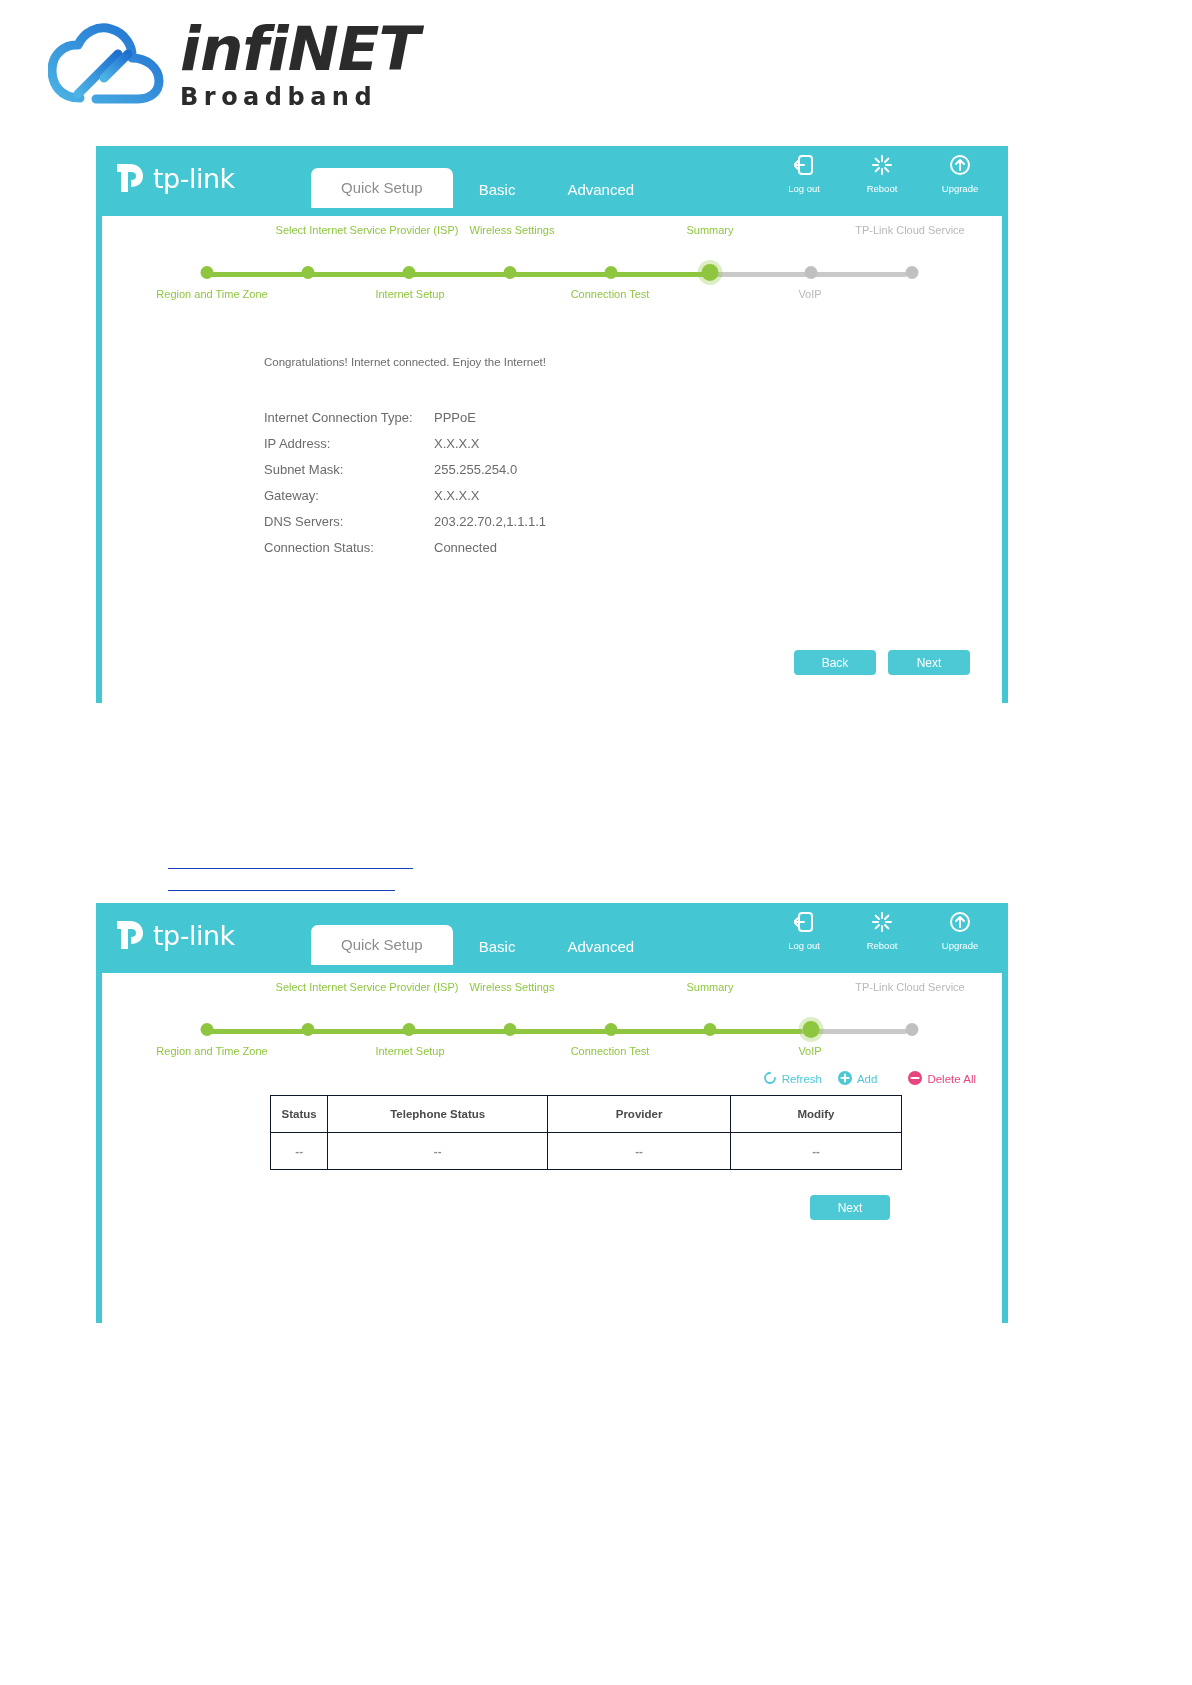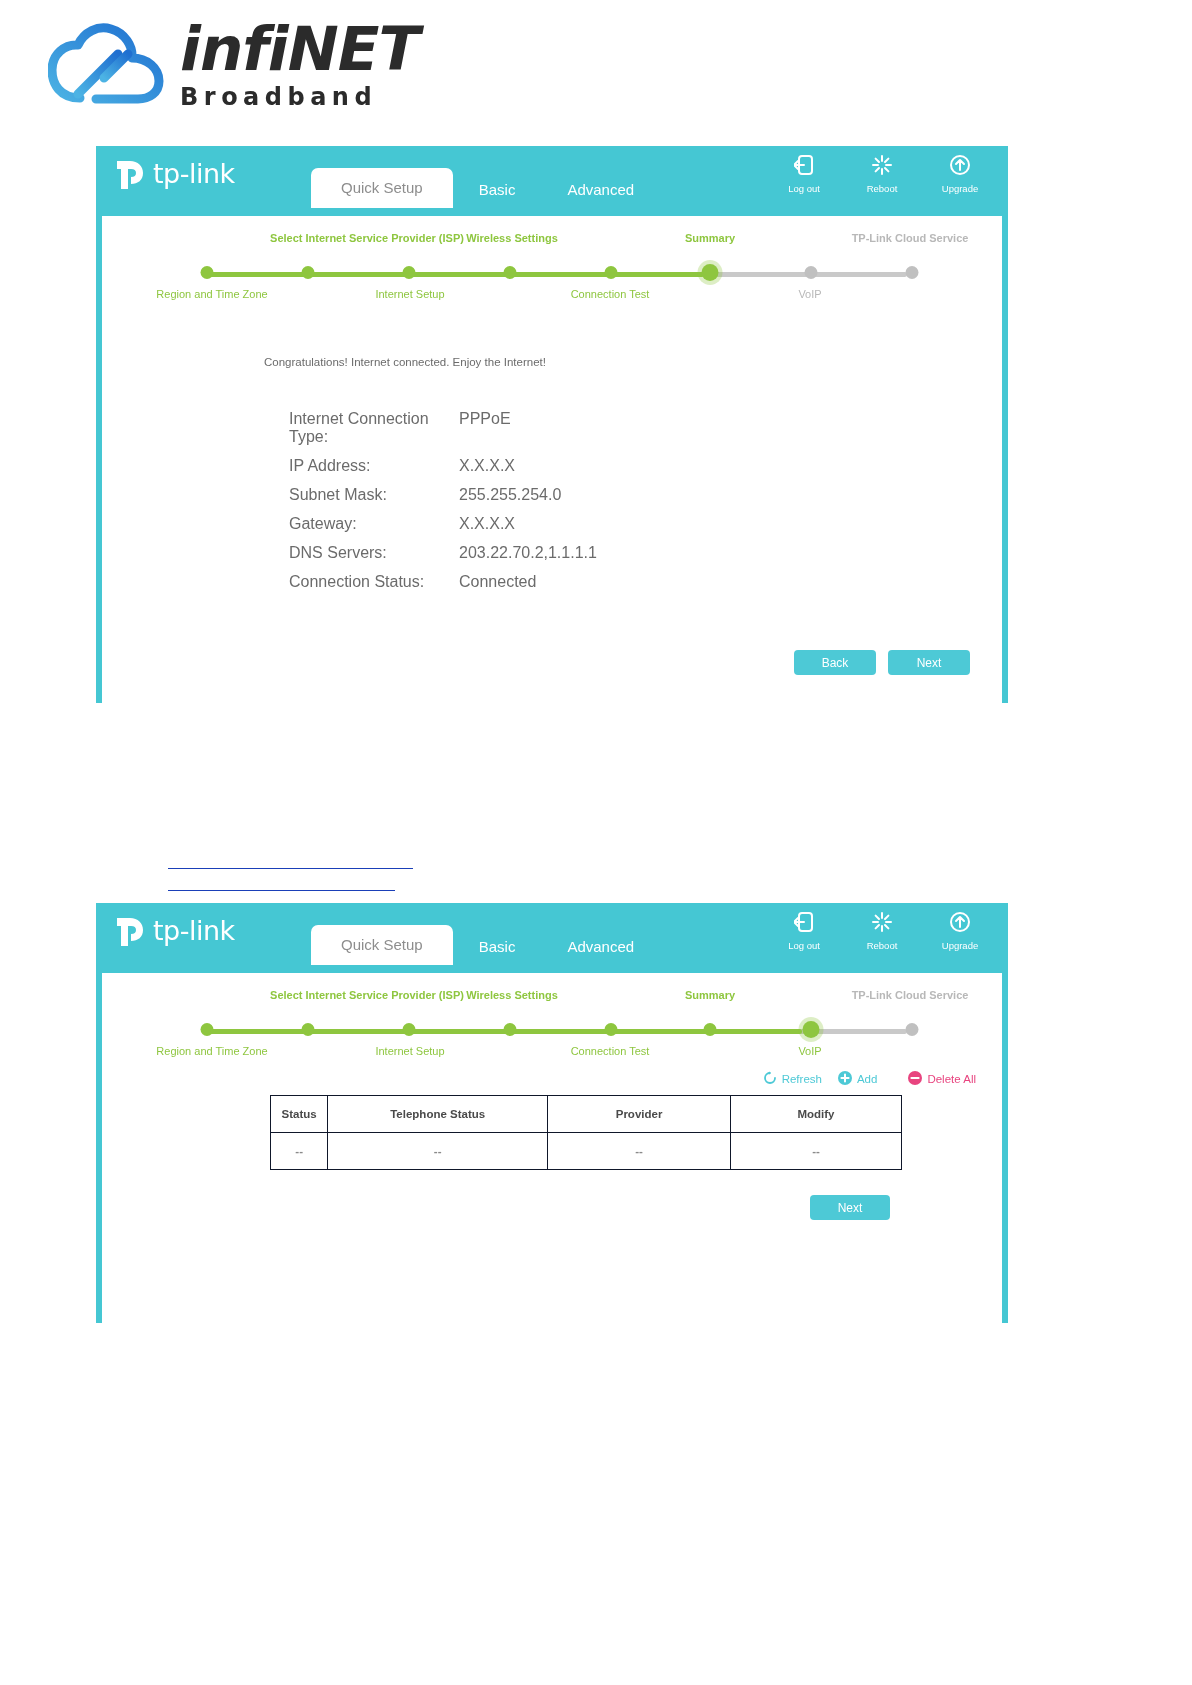--- a/index.html
+++ b/index.html
@@ -52,21 +52,21 @@
   .panel-2 { left: 96px; top: 903px; width: 912px; height: 420px; }
 
   .router-header {
     position: relative;
     height: 62px;
     background: #45c7d3;
   }
   .tplink-logo {
     position: absolute;
     left: 20px; top: 12px;
-    display: flex; align-items: flex-start;
+    display: flex; align-items: center;
     height: 40px;
   }
   .tplink-glyph { width: 34px; height: 34px; }
   .tplink-word {
     color: #ffffff;
     font-size: 27px;
     letter-spacing: -0.5px;
     margin-left: 3px;
     font-family: "DejaVu Sans", sans-serif;
   }
@@ -140,38 +140,37 @@
     background: #8ec63f;
     box-shadow: 0 0 0 4px rgba(142,198,63,0.30);
   }
   .step-label {
     position: absolute;
     font-size: 11px;
     color: #8ec63f;
     white-space: nowrap;
     transform: translateX(-50%);
   }
-  .step-label.above { top: 16px; font-weight: bold; }
+  .step-label.above { top: 8px; }
   .step-label.below { top: 72px; }
   .step-label.muted { color: #b8b8b8; }
 
   
   .congrats {
     position: absolute;
     left: 162px; top: 140px;
     font-size: 11.5px;
     color: #6b6b6b;
   }
   .kv {
     position: absolute;
     left: 162px;
-    font-size: 16px;
+    font-size: 13px;
     color: #6b6b6b;
     width: 420px;
-    margin-left: 25px;
   }
   .kv-row { display: flex; margin-bottom: 11px; }
   .kv-key { width: 170px; }
   .kv-val { color: #6b6b6b; }
   .kv-block-1 { top: 194px; }
   .kv-block-2 { top: 360px; }
 
   .btn-row {
     position: absolute;
     right: 32px; bottom: 30px;

